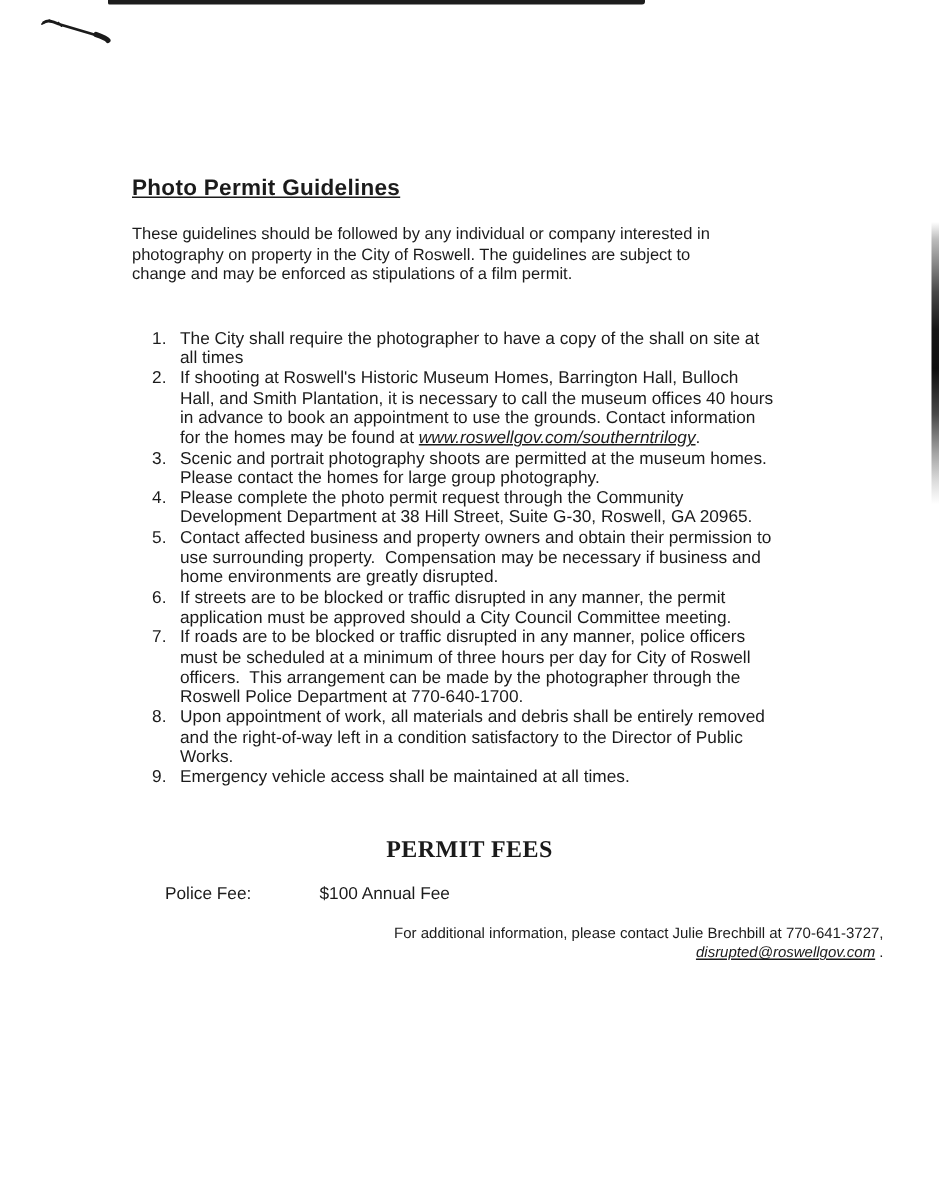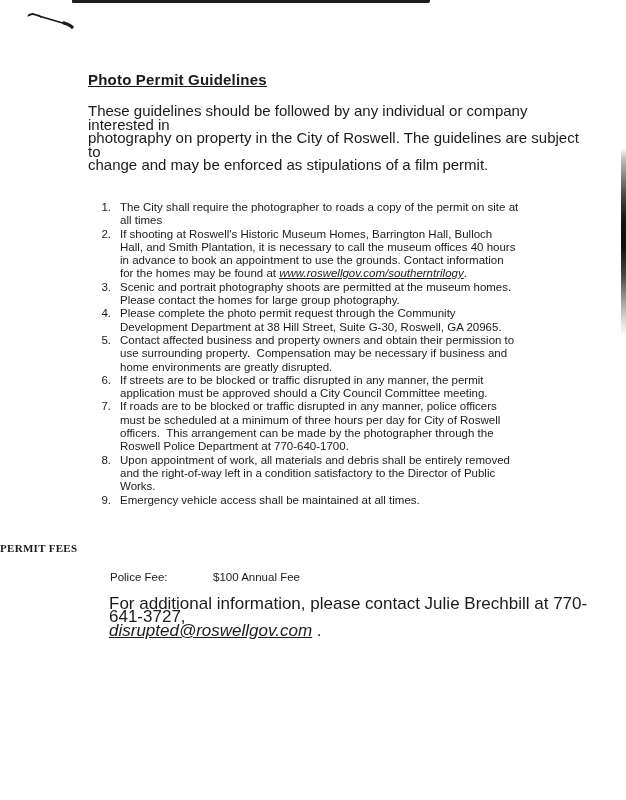--- a/index.html
+++ b/index.html
@@ -9,21 +9,21 @@
     width: 626px;
     height: 800px;
     background: #ffffff;
     color: #1b1b1b;
     font-family: "Liberation Sans", sans-serif;
     overflow: hidden;
   }
   .page {
     position: absolute;
     inset: 0;
-    padding-top: 71px;
+    padding-top: 117px;
   }
   
   .scan-top-line {
     position: absolute;
     left: 72px; top: 0;
     width: 358px; height: 3px;
     background: #1d1d1d;
     border-radius: 0 0 2px 1px;
   }
   .pen-mark {
@@ -53,21 +53,21 @@
     font-size: 15px;
     font-weight: bold;
     text-decoration: underline;
     letter-spacing: 0.2px;
     line-height: 18px;
     white-space: pre-wrap;
   }
   .intro {
     margin: 15px 0 0 88px;
     width: 500px;
-    font-size: 15px;
+    font-size: 11px;
     line-height: 13.6px;
     white-space: pre-wrap;
   }
   .guidelines {
     list-style: none;
     margin: 29px 0 0 88px;
     width: 512px;
     font-size: 11.5px;
     line-height: 13.3px;
   }
@@ -77,40 +77,41 @@
     text-align: right;
     padding-right: 9px;
   }
   .guidelines .li-text {
     flex: 1;
     white-space: pre-wrap;
   }
   .u { text-decoration: underline; font-style: italic; }
   .fees-heading {
     margin-top: 33px;
-    text-align: left;
+    text-align: center;
     font-family: "Liberation Serif", serif;
-    font-size: 11px;
+    font-size: 16px;
     font-weight: bold;
     letter-spacing: 0.3px;
     line-height: 16px;
   }
   .fee-row {
     display: flex;
     margin: 14px 0 0 110px;
     font-size: 11.5px;
     line-height: 14px;
   }
   .fee-row .fee-label { width: 103px; }
   .footer-note {
     margin: 13px 0 0 109px;
     width: 480px;
-    font-size: 17px;
+    font-size: 10px;
     line-height: 13.6px;
     white-space: pre-wrap;
+    text-align: right;
   }
 </style>
 </head>
 <body>
 
 <div class="page">
 
   <div class="scan-top-line"></div>
   <svg class="pen-mark" viewBox="0 0 52 20">
     <path d="M3,5 C6,3 9,4 13,6 L40,14" stroke="#1b1b1b" stroke-width="1.8" fill="none" stroke-linecap="round"></path>
@@ -122,21 +123,21 @@
 
   <h1 class="doc-title">Photo Permit Guidelines</h1>
 
   <p class="intro">These guidelines should be followed by any individual or company interested in
 photography on property in the City of Roswell. The guidelines are subject to
 change and may be enforced as stipulations of a film permit.</p>
 
   <ol class="guidelines">
     <li>
       <span class="num">1.</span>
-      <div class="li-text">The City shall require the photographer to roads a copy of the permit on site at
+      <div class="li-text">The City shall require the photographer to have a copy of the shall on site at
 all times</div>
     </li>
     <li>
       <span class="num">2.</span>
       <div class="li-text"><span>If shooting at Roswell's Historic Museum Homes, Barrington Hall, Bulloch
 Hall, and Smith Plantation, it is necessary to call the museum offices 40 hours
 in advance to book an appointment to use the grounds. Contact information
 for the homes may be found at </span><span class="u">www.roswellgov.com/southerntrilogy</span><span>.</span></div>
     </li>
     <li>

